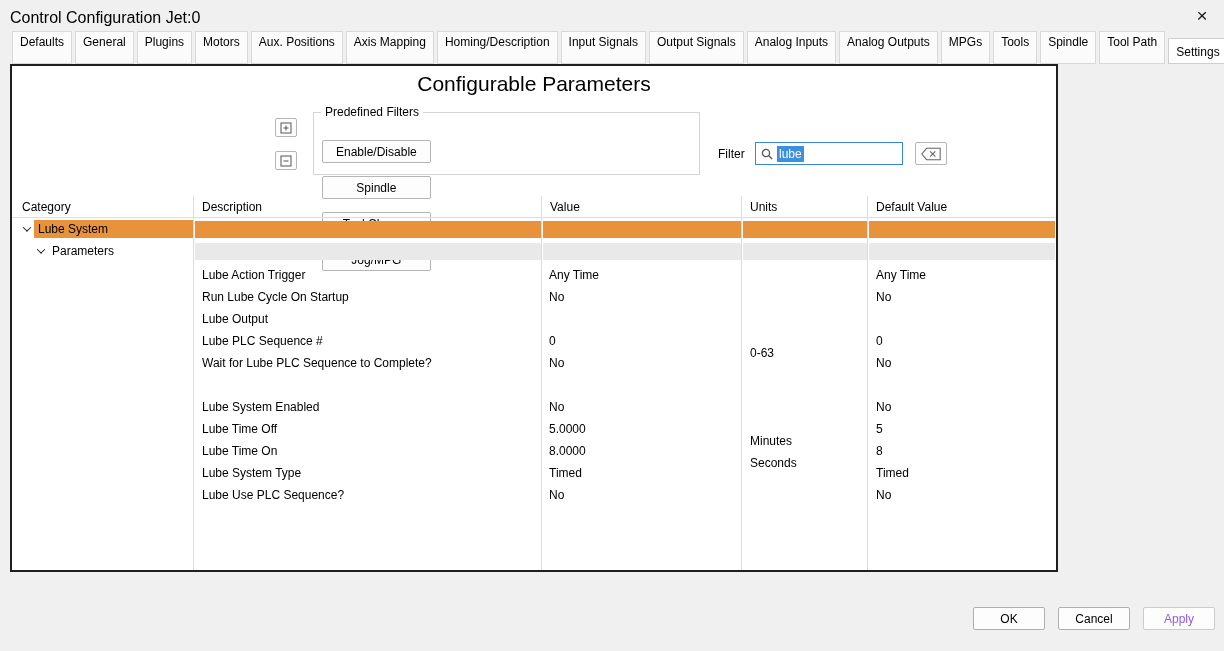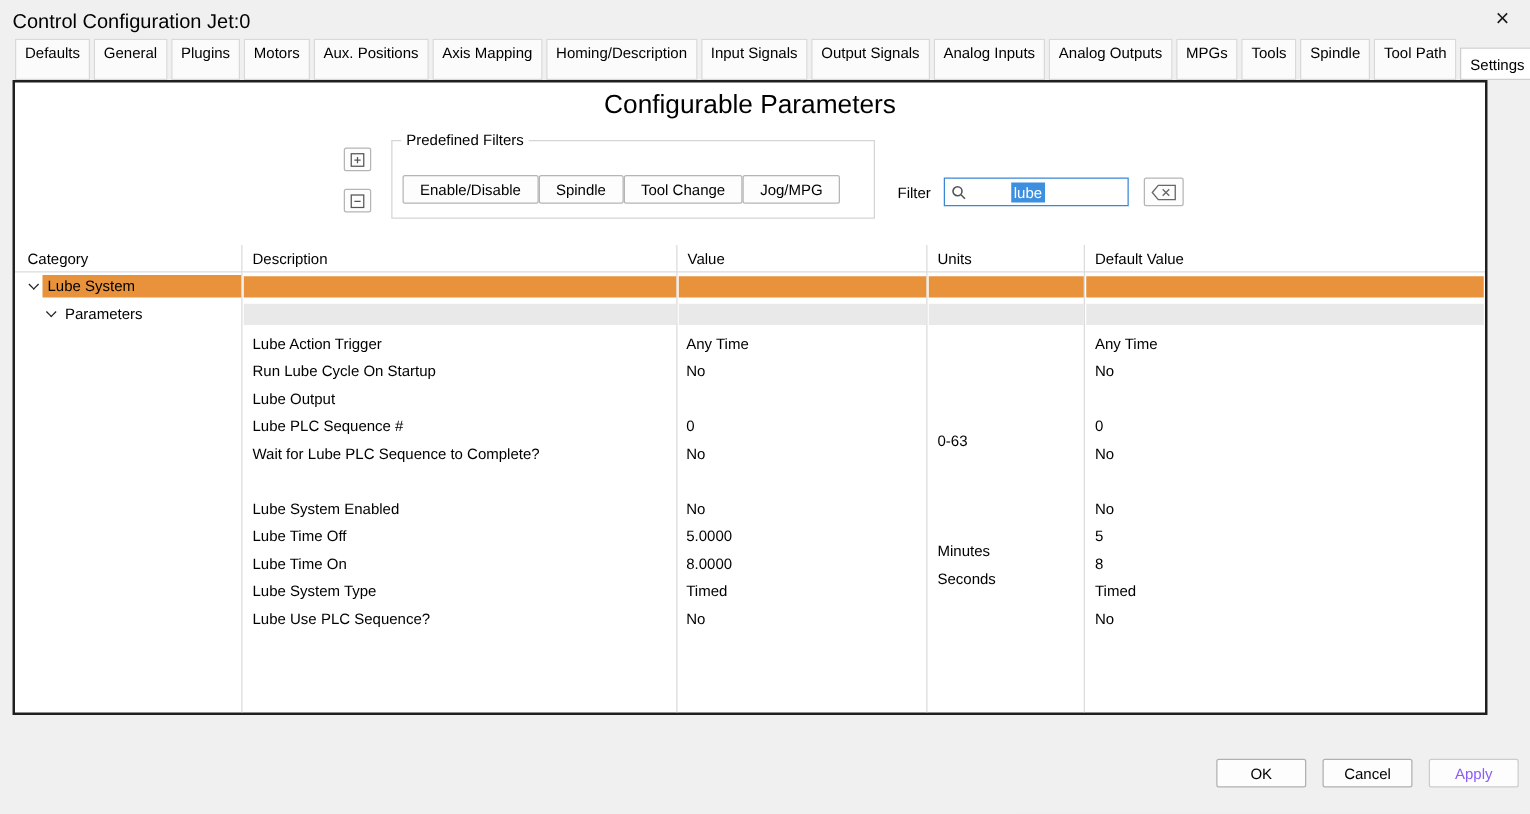--- a/index.html
+++ b/index.html
@@ -4,30 +4,30 @@
 <style>
   *{margin:0;padding:0;box-sizing:border-box;}
   body{font-family:"Liberation Sans",sans-serif;background:#e8e8e8;}
   .window{position:relative;width:1224px;height:651px;background:#f0f0f0;overflow:hidden;font-size:12px;color:#000;}
   .titlebar{position:absolute;top:0;left:0;right:0;height:32px;background:#f0f0f0;}
   .title-text{position:absolute;left:10px;top:9px;font-size:16px;white-space:nowrap;}
   .close-btn{position:absolute;right:8px;top:3px;width:28px;height:26px;display:flex;align-items:center;justify-content:center;font-size:19px;font-weight:300;color:#1a1a1a;background:transparent;border:none;cursor:default;}
   .tabbar{position:absolute;left:12px;top:38px;height:26px;display:flex;align-items:flex-end;gap:3px;}
   .tab{background:#fbfbfb;border:1px solid #d9d9d9;height:33px;padding:3px 7px;white-space:nowrap;font-size:12px;}
   .tab.active{background:#fff;height:26px;padding-top:6px;border-color:#cfcfcf;}
-  .panel{position:absolute;left:10px;top:64px;width:1180px;height:508px;background:#fff;border:2px solid #1f1f1f;}
+  .panel{position:absolute;left:10px;top:64px;width:1048px;height:508px;background:#fff;border:2px solid #1f1f1f;}
   .page-title{position:absolute;top:6px;left:0;right:0;text-align:center;font-size:21px;color:#000;}
   .tree-btn{position:absolute;width:22px;height:19px;background:#fdfdfd;border:1px solid #b5b5b5;border-radius:2px;display:flex;align-items:center;justify-content:center;padding:0;}
   .tree-btn svg{display:block;}
   .groupbox{position:absolute;left:301px;top:46px;width:387px;height:63px;border:1px solid #d5d5d5;}
   .groupbox-label{position:absolute;top:-8px;left:7px;background:#fff;padding:0 4px;}
-  .gbtns{position:absolute;left:8px;top:27px;display:flex;}
+  .gbtns{position:absolute;left:8px;top:27px;display:flex;gap:13px;flex-direction:column;}
   .gbtn{height:23px;padding:0 13px;background:#fdfdfd;border:1px solid #b5b5b5;border-radius:2px;font-size:12px;font-family:inherit;white-space:nowrap;}
   .filter-label{position:absolute;left:706px;top:81px;}
-  .searchbox{position:absolute;left:743px;top:76px;width:148px;height:23px;background:#fff;border:1px solid #3a87d6;display:flex;align-items:center;padding-left:4px;gap:32px;}
+  .searchbox{position:absolute;left:743px;top:76px;width:148px;height:23px;background:#fff;border:1px solid #3a87d6;display:flex;align-items:center;padding-left:4px;}
   .sel{background:var(--selection_blue);color:#fff;padding:1px 2px;}
   .clear-btn{position:absolute;left:903px;top:76px;width:32px;height:23px;background:#fdfdfd;border:1px solid #b5b5b5;border-radius:2px;display:flex;align-items:center;justify-content:center;padding:0;}
   .table{position:absolute;left:0;top:130px;right:0;bottom:0;overflow:hidden;}
   .vline{position:absolute;top:0;bottom:0;width:1px;background:#dcdcdc;}
   .theader{position:relative;display:grid;grid-template-columns:182px 348px 200px 126px 1fr;height:22px;border-bottom:1px solid #dcdcdc;align-items:center;}
   .hcell{padding-left:8px;white-space:nowrap;}
   .hcell.first{padding-left:10px;}
   .trow{display:grid;grid-template-columns:182px 348px 200px 126px 1fr;height:22px;align-items:center;position:relative;}
   .cell{height:100%;display:flex;align-items:center;overflow:hidden;white-space:nowrap;}
   .cell.desc{padding-left:8px;}

